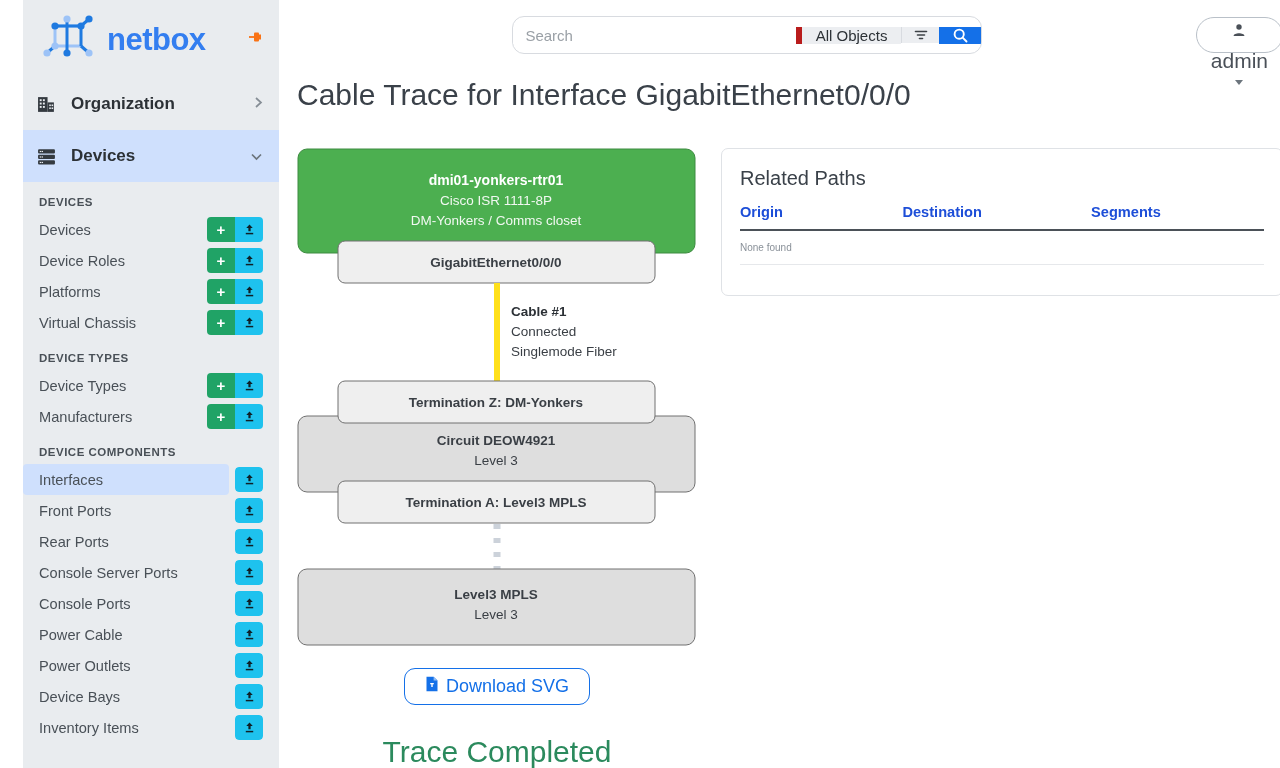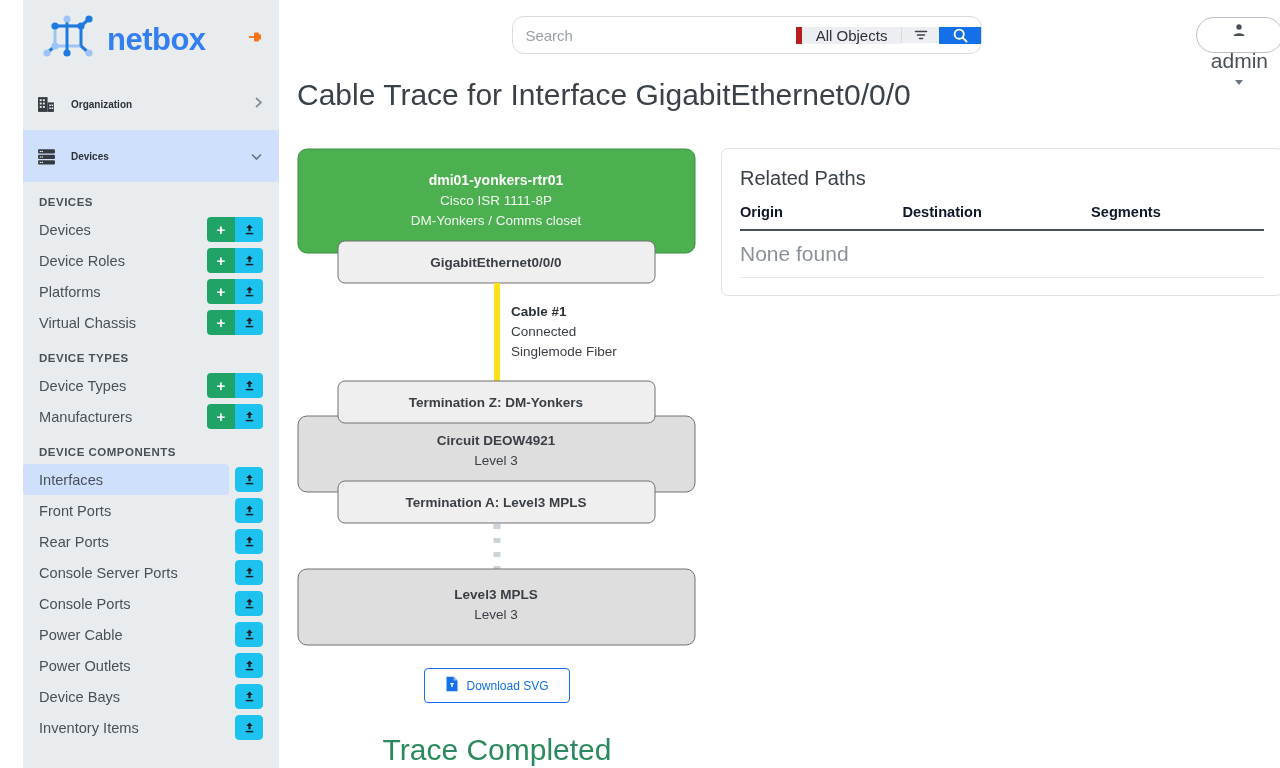--- a/index.html
+++ b/index.html
@@ -31,21 +31,21 @@
   .brand-word {
     font-size: 31px; font-weight: 700; color: #337ef0;
     letter-spacing: -0.5px; line-height: 1;
   }
   .pin-icon { margin-left: auto; }
 
   .nav-group {
     display: flex; align-items: center;
     height: 52px; padding: 0 16px 0 14px;
     cursor: pointer;
-    font-size: 10px; font-weight: 700; color: #2c3136;
+    font-size: 17px; font-weight: 700; color: #2c3136;
   }
   .nav-group .gicon { width: 26px; display: flex; align-items: center; }
   .nav-group .glabel { margin-left: 8px; }
   .nav-group .chev { margin-left: auto; color: #8a9199; font-size: 13px; }
   .nav-group.active { background: #cfe0fd; }
 
   .section-title {
     font-size: 11.5px; font-weight: 700; letter-spacing: .5px;
     color: #495057; padding: 14px 0 6px 16px; text-transform: uppercase;
   }
@@ -136,44 +136,44 @@
 
   .content { display: flex; padding: 36px 20px 0 18px; gap: 24px; }
 
   
   .trace-col { width: 400px; flex: 0 0 400px; position: relative; }
   .trace-svg-wrap { position: relative; width: 400px; }
 
   .dl-btn {
     display: inline-flex; align-items: center; gap: 7px;
     border: 1px solid #1470e8; color: #1470e8; background: #fff;
-    border-radius: 4px; padding: 7px 20px; font-size: 12px;
+    border-radius: 11px; padding: 7px 20px; font-size: 18px;
     cursor: pointer; font-family: "Liberation Sans", sans-serif;
   }
   .dl-row { display: flex; justify-content: center; margin-top: 16px; }
   .trace-status {
     text-align: center; font-size: 30px; color: #2b8a5d;
     margin-top: 30px; font-weight: 400;
   }
 
   
   .card {
     flex: 1 1 auto;
     border: 1px solid #dfe2e6; border-radius: 7px;
     background: #fff; padding: 18px 18px 36px 18px;
     height: 148px;
   }
   .card-title { font-size: 20px; color: #3a4149; font-weight: 400; margin: 0 0 14px 0; }
   table.paths { width: 100%; border-collapse: collapse; }
   table.paths th {
-    text-align: left; font-size: 14.6px; font-weight: 700; color: #0f172a;
+    text-align: left; font-size: 14.6px; font-weight: 700; color: #1d4ed8;
     padding: 0 0 9px 0; border-bottom: 2px solid #4b5158;
   }
   table.paths td {
-    font-size: 21px; color: #8a9199; padding: 11px 0;
+    font-size: 10px; color: #8a9199; padding: 11px 0;
     border-bottom: 1px solid #e6e8eb;
   }
   .col-dest { width: 36%; }
   .col-seg  { width: 33%; }
 </style>
 </head>
 <body>
 
 <div class="app">
 

